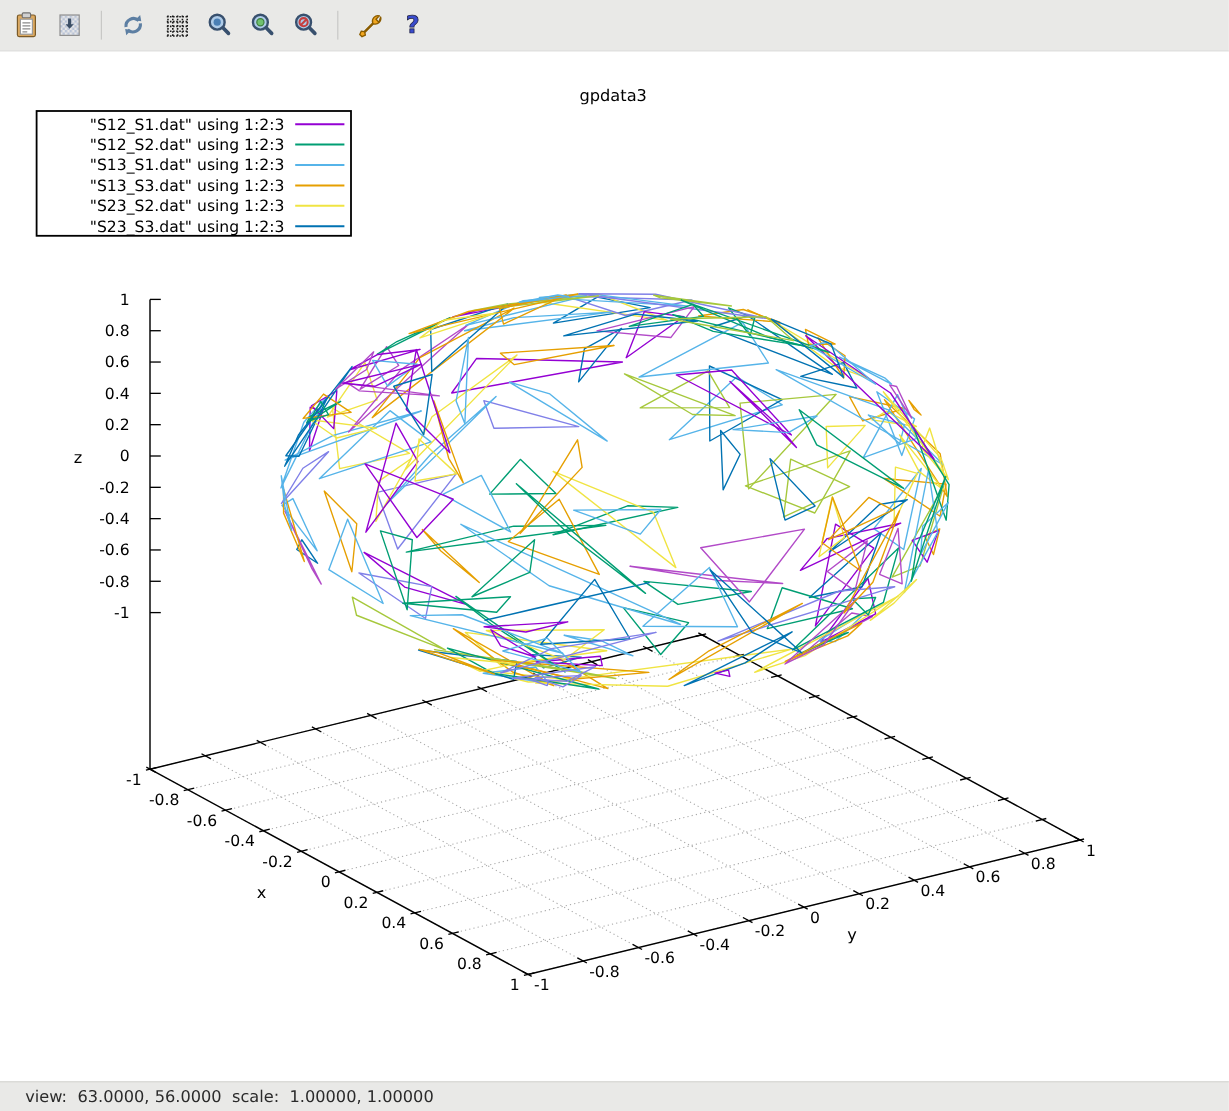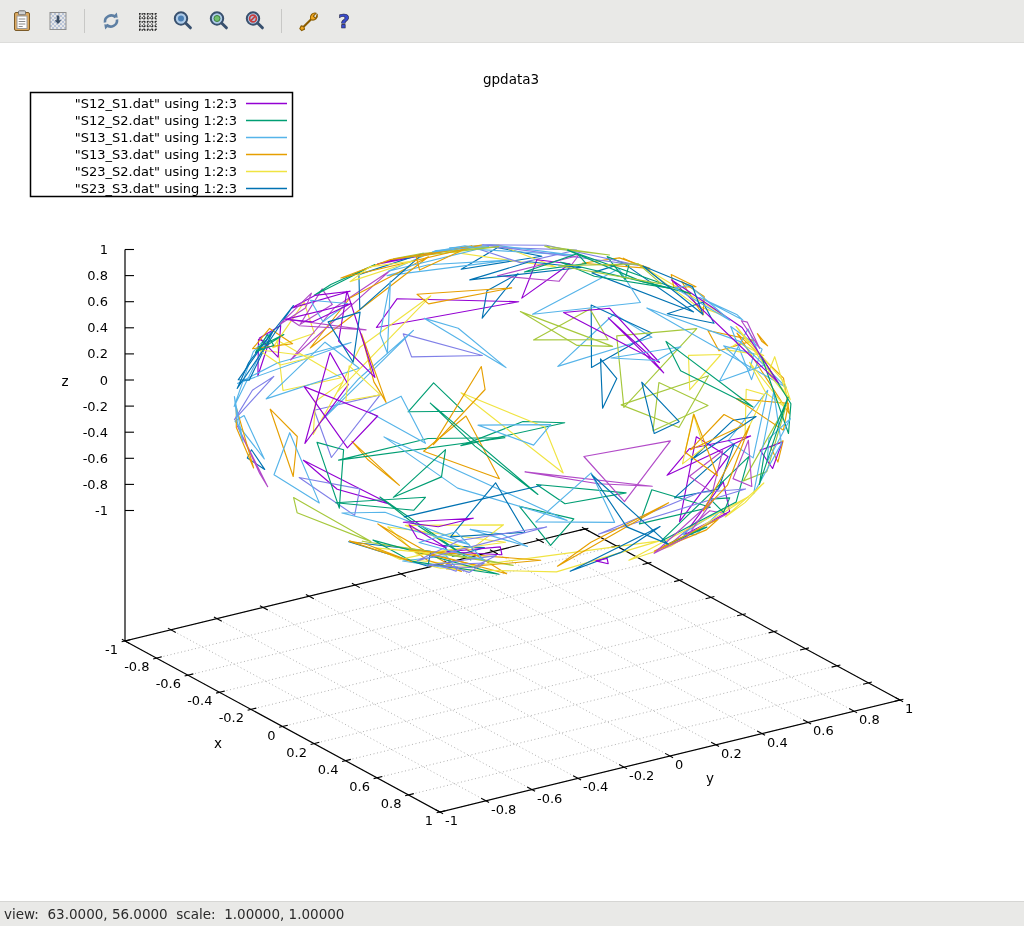--- a/index.html
+++ b/index.html
@@ -18,21 +18,21 @@
   }
   .tbtn span{display:flex;}
   .tsep{width:1px;height:24px;background:#c8c8c6;margin:0 5px;}
   .canvas{
     position:absolute;top:43px;left:0;width:1024px;height:858px;background:#ffffff;
   }
   .canvas svg{display:block;}
   .statusbar{
     position:absolute;top:901px;left:0;width:1024px;height:25px;
     background:#e9e9e7;border-top:1px solid #d6d6d4;
-    display:flex;align-items:center;padding-left:4px;box-sizing:border-box;
+    display:flex;align-items:center;padding-left:21px;box-sizing:border-box;
     font-size:13.5px;color:#2b2b2b;white-space:pre;
   }
   text{font-family:"DejaVu Sans", sans-serif;}
 </style>
 </head>
 <body>
 
 <svg width="0" height="0" style="position:absolute" aria-hidden="true">
   <defs>
     <pattern id="chk" width="4" height="4" patternUnits="userSpaceOnUse">

